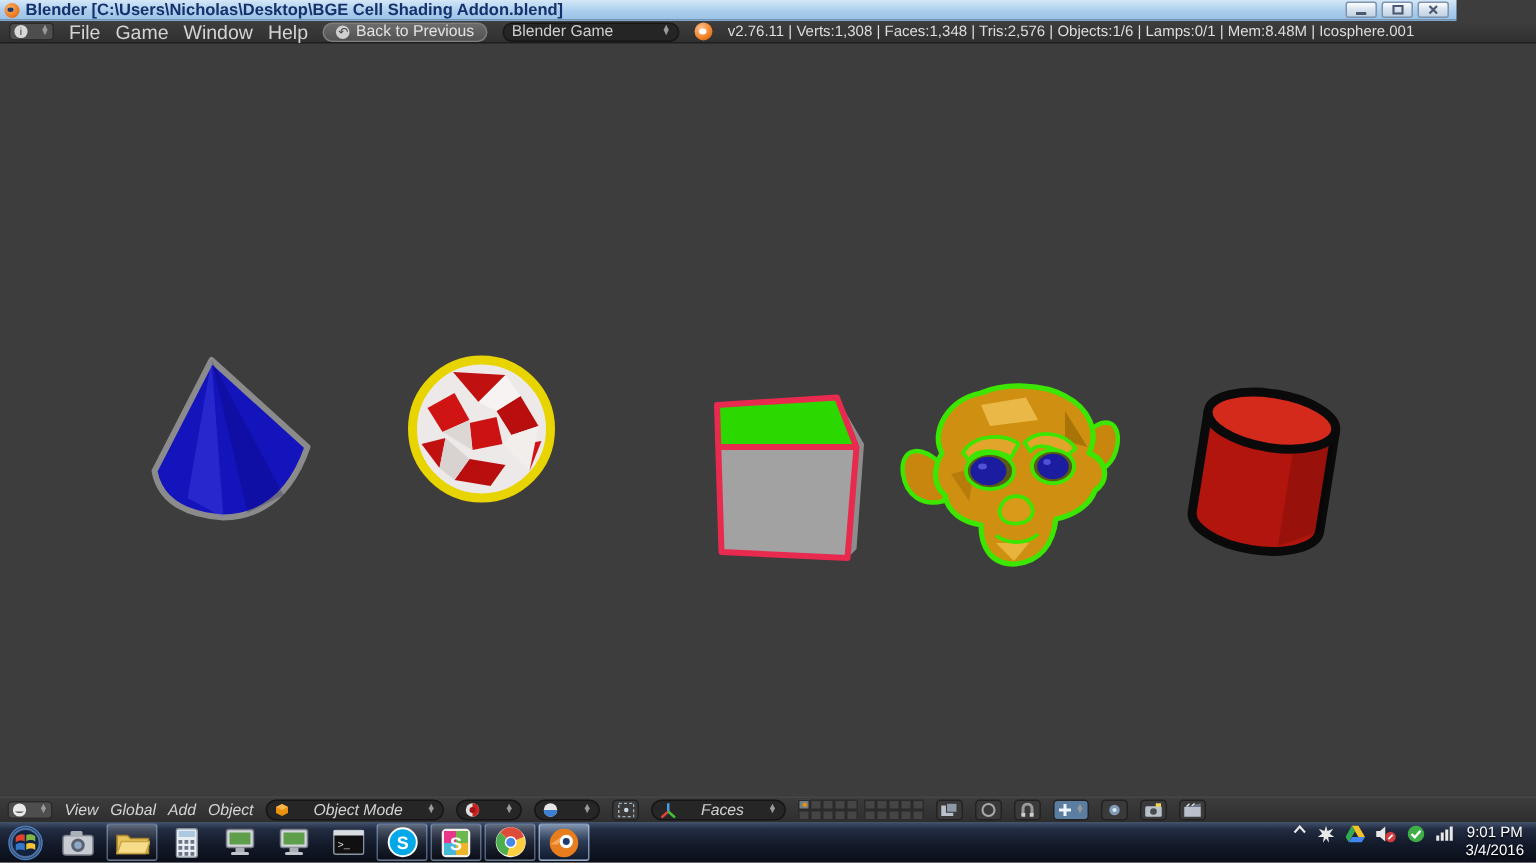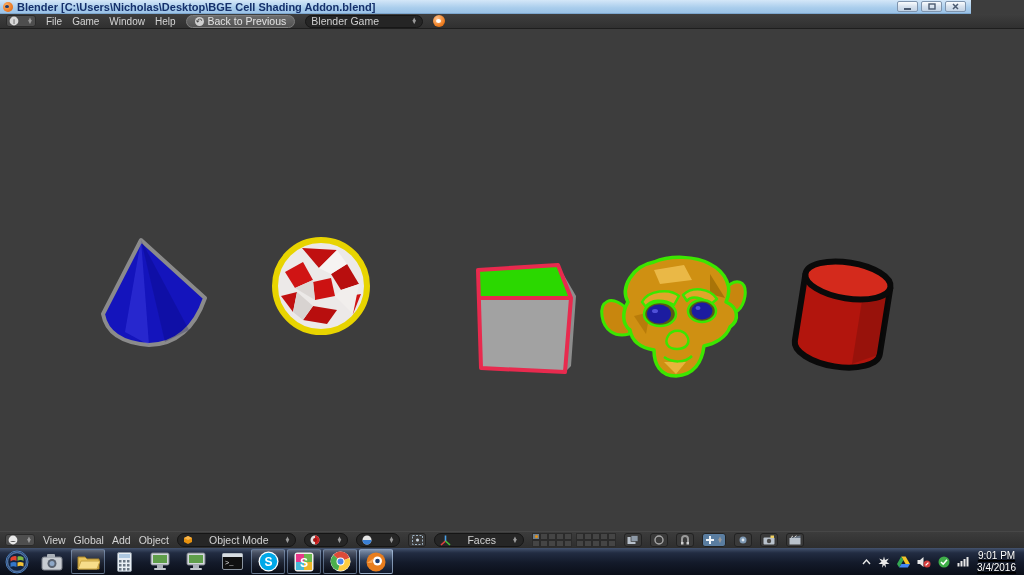--- a/index.html
+++ b/index.html
@@ -20,42 +20,42 @@
   .win-btn { width:21px; height:11px; border:1px solid #7f94ad; border-radius:2px;
     background:linear-gradient(#fbfdfe,#d7e2ee 50%,#c2d2e4); display:flex; align-items:center; justify-content:center; }
   .win-btn svg { display:block; }
 
   
   .bl-top { position:absolute; top:14px; left:0; width:1024px; height:15px;
     background:linear-gradient(#3e3e3e,#303030); border-bottom:1px solid #1e1e1e;
     display:flex; align-items:center; gap:10px; padding:0 6px; }
   .editor-btn { width:30px; height:12px; background:#4e4e4e; border:1px solid #2a2a2a; border-radius:3px;
     display:flex; align-items:center; justify-content:space-between; padding:0 2px; }
-  .menu-item { font-size:10px; color:#d4d4d4; }
+  .menu-item { font-size:13px; color:#d4d4d4; }
   .btn-back { height:13px; display:flex; align-items:center; gap:4px; padding:0 8px;
     background:linear-gradient(#6b6b6b,#535353); border:1px solid #7e7e7e; border-radius:7px;
     font-size:10.5px; color:#e2e2e2; }
   .btn-back .ico-circle { width:9px; height:9px; border-radius:50%; background:#cfcfcf; color:#444;
     font-size:8px; line-height:9px; text-align:center; }
   .dd { height:13px; background:#252525; border:1px solid #171717; border-radius:7px;
     display:flex; align-items:center; gap:5px; padding:0 5px; color:#cfcfcf; font-size:10.5px; }
   .stepper { display:flex; flex-direction:column; line-height:3px; font-size:6px; color:#9a9a9a; }
   .bl-logo { width:12px; height:12px; border-radius:50%;
     background:radial-gradient(circle at 35% 30%, #ffc089, #ee7d1f 65%, #b55a12); position:relative; }
   .bl-logo::after { content:""; position:absolute; left:3px; top:4px; width:5px; height:4px; border-radius:50%; background:#fff; }
   .stats { font-size:10px; color:#dedede; white-space:nowrap; }
 
   
   .viewport { position:absolute; top:30px; left:0; width:1024px; height:501px; background:#3d3d3d; }
   .obj { position:absolute; }
 
   
   .bl-bottom { position:absolute; top:531px; left:0; width:1024px; height:17px;
     background:linear-gradient(#3c3c3c,#2e2e2e); border-top:1px solid #474747;
-    display:flex; align-items:center; gap:8px; padding:0 5px; }
+    display:flex; align-items:center; gap:8px; padding:0 5px;font-style:italic; }
   .bl-bottom .menu-item { font-size:10.5px; }
   .dd-sm { height:14px; background:#262626; border:1px solid #151515; border-radius:7px;
     display:flex; align-items:center; gap:16px; padding:0 5px; color:#d2d2d2; font-size:10.5px; }
   .tool-btn { height:14px; min-width:18px; background:#3a3a3a; border:1px solid #222; border-radius:3px;
     display:flex; align-items:center; justify-content:center; gap:2px; padding:0 2px; }
   .layers { display:flex; gap:4px; }
   .layer-grid { display:grid; grid-template-columns:repeat(5,8px); grid-template-rows:repeat(2,7px); gap:0; }
   .layer-cell { width:8px; height:7px; background:#454545; border:1px solid #2b2b2b; position:relative; }
   .layer-cell.active { background:#6f7f8c; }
   .layer-cell.active::after { content:""; position:absolute; left:2px; top:1px; width:3px; height:3px;
@@ -65,21 +65,21 @@
   .taskbar { position:absolute; top:548px; left:0; width:1024px; height:27px;
     background:linear-gradient(#44536e 0%, #222c42 18%, #131a2a 55%, #0a0e18 100%);
     display:flex; align-items:center; }
   .start-orb { width:34px; height:27px; display:flex; align-items:center; justify-content:center; }
   .tb-btn { width:34px; height:25px; margin:1px 1px; display:flex; align-items:center; justify-content:center;
     border-radius:2px; }
   .tb-btn.open { background:linear-gradient(rgba(255,255,255,.22),rgba(255,255,255,.06) 45%,rgba(0,0,0,.15));
     border:1px solid rgba(160,190,230,.45); }
   .tb-btn.focused { background:linear-gradient(rgba(200,225,255,.5),rgba(120,160,210,.25) 45%,rgba(30,50,90,.3));
     border:1px solid rgba(190,215,245,.6); }
-  .tray { margin-left:auto; display:flex; align-items:center; gap:7px; padding-right:8px;text-decoration:underline; }
+  .tray { margin-left:auto; display:flex; align-items:flex-start; gap:7px; padding-right:8px; }
   .tray svg { display:block; }
   .clock { text-align:center; color:#ffffff; font-size:10px; line-height:12px; text-shadow:0 1px 1px rgba(0,0,0,.8); }
 </style>
 </head>
 <body>
 
 <div class="screen">
 
   <div class="titlebar">
     <div class="app-ico"></div>
@@ -117,20 +117,21 @@
     <span class="menu-item">Help</span>
     <div class="btn-back">
       <span class="ico-circle">↶</span>
       <span>Back to Previous</span>
     </div>
     <div class="dd" style="width:118px; justify-content:space-between;">
       <span>Blender Game</span>
       <span class="stepper">▲<br>▼</span>
     </div>
     <div class="bl-logo"></div>
+    <span class="stats">v2.76.11 | Verts:1,308 | Faces:1,348 | Tris:2,576 | Objects:1/6 | Lamps:0/1 | Mem:8.48M | Icosphere.001</span>
   </div>
 
   <div class="viewport">
 
     <svg class="obj" style="left:95px; top:202px;" width="118" height="122" viewBox="0 0 118 122">
       <path d="M46,8 L8,82 Q13,110 54,113 Q94,112 110,66 Z" fill="#1414bc" stroke="#8b8b8b" stroke-width="4" stroke-linejoin="round"></path>
       <path d="M46,8 L30,100 L54,113 Z" fill="rgba(90,90,255,0.28)"></path>
       <path d="M46,8 L70,110 L94,98 Z" fill="rgba(0,0,90,0.22)"></path>
     </svg>
 

